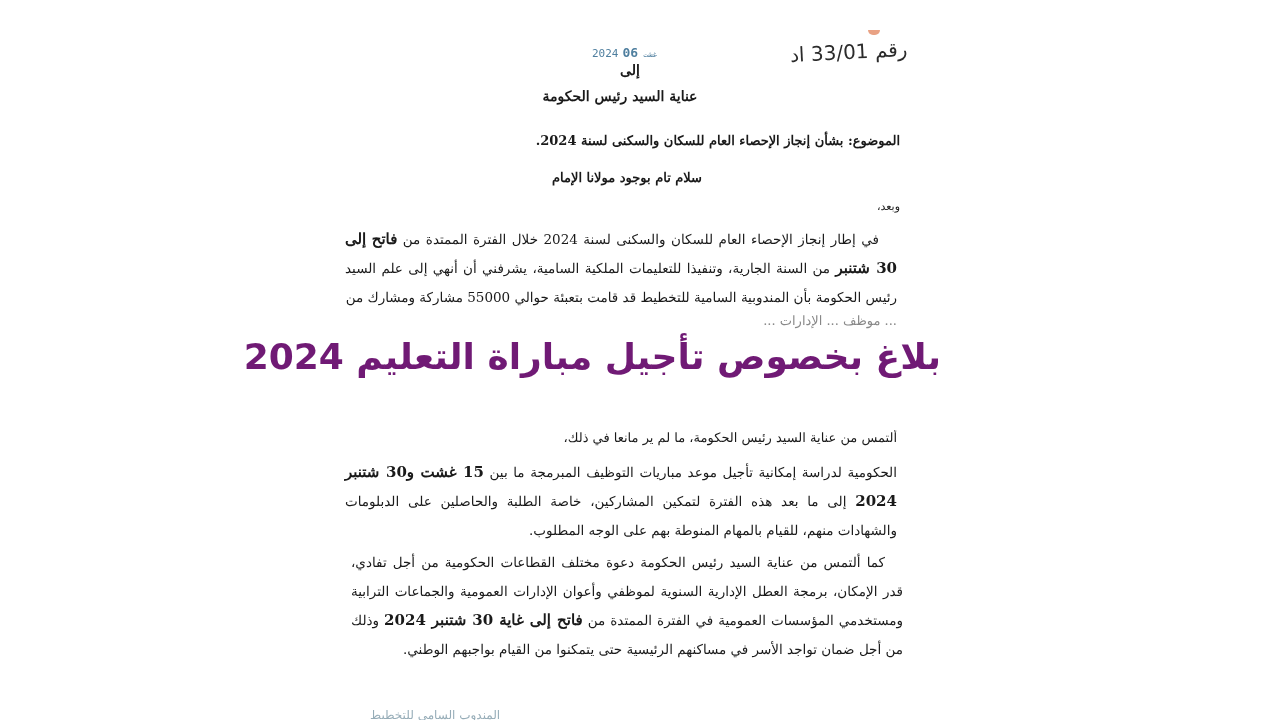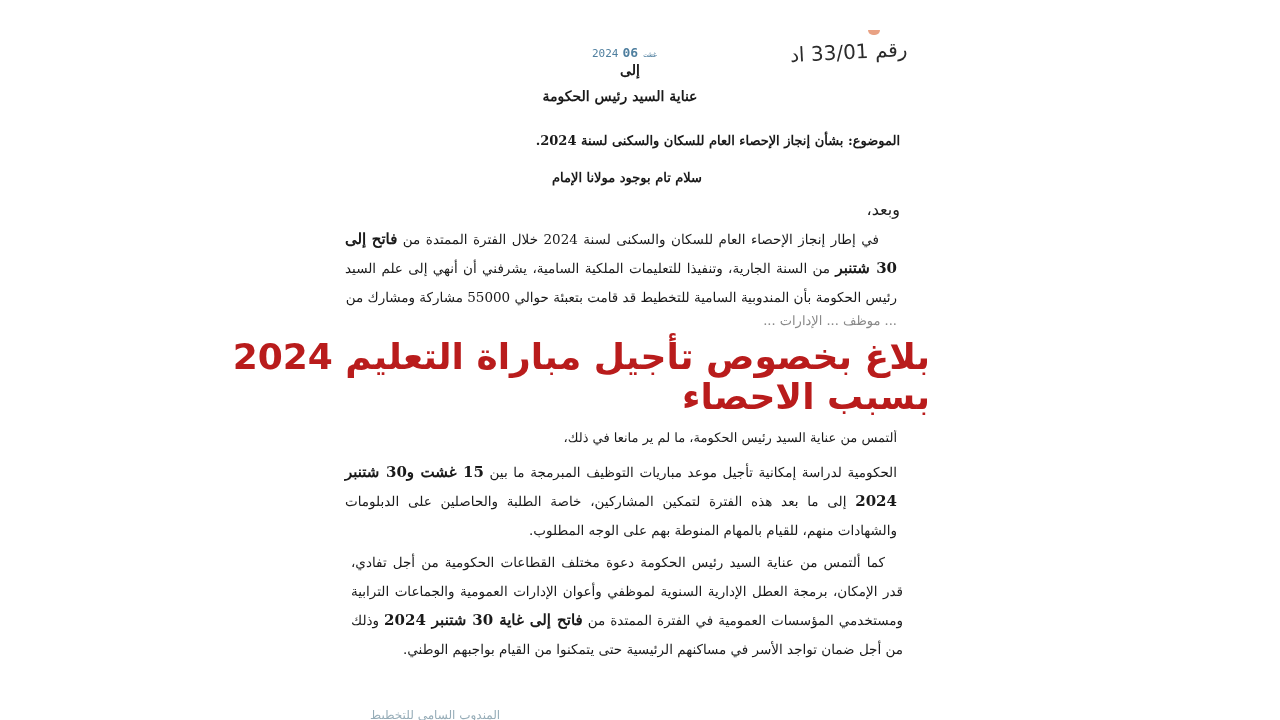--- a/index.html
+++ b/index.html
@@ -70,21 +70,21 @@
       text-align: center;
     }
     .greeting {
       right: 578px; top: 170px;
       font-size: 13px;
       font-weight: bold;
       white-space: nowrap;
     }
     .after {
       right: 380px; top: 200px;
-      font-size: 16px;
+      font-size: 11px;
       white-space: nowrap;
       text-align: right;
     }
     .para {
       left: 345px; width: 552px;
       font-size: 13.5px;
       line-height: 29px;
       text-align: justify;
       text-align-last: right;
     }
@@ -103,23 +103,23 @@
     }
     .signature-faint {
       left: 370px; top: 708px;
       font-size: 12px;
       color: #6a8a9a;
       white-space: nowrap;
       opacity: 0.7;
     }
 
     .overlay-banner {
-      left: 330px; top: 333px; width: 600px;
-      text-align: right;
-      color: #b91c1c;
+      left: 341px; top: 333px; width: 600px;
+      text-align: center;
+      color: #701a75;
       font-family: "DejaVu Sans", "Liberation Sans", sans-serif;
       font-weight: bold;
       line-height: 1.12;
       background: rgba(255,255,255,0.92);
       padding: 4px 0 6px 0;
     }
     .overlay-banner .line1 { font-size: 36px; display: block; white-space: nowrap; }
     .overlay-banner .line2 { font-size: 36px; display: block; white-space: nowrap; }
   </style>
 </head>
@@ -148,16 +148,15 @@
   <div class="abs para2-head rtl">ألتمس من عناية السيد رئيس الحكومة، ما لم ير مانعا في ذلك،</div>
 
   <div class="abs para para2 rtl"><span>الحكومية لدراسة إمكانية تأجيل موعد مباريات التوظيف المبرمجة ما بين </span><b>15 غشت و30 شتنبر 2024</b><span> إلى ما بعد هذه الفترة لتمكين المشاركين، خاصة الطلبة والحاصلين على الدبلومات والشهادات منهم، للقيام بالمهام المنوطة بهم على الوجه المطلوب.</span></div>
 
   <div class="abs para para3 rtl"><span>كما ألتمس من عناية السيد رئيس الحكومة دعوة مختلف القطاعات الحكومية من أجل تفادي، قدر الإمكان، برمجة العطل الإدارية السنوية لموظفي وأعوان الإدارات العمومية والجماعات الترابية ومستخدمي المؤسسات العمومية في الفترة الممتدة من </span><b>فاتح إلى غاية 30 شتنبر 2024</b><span> وذلك من أجل ضمان تواجد الأسر في مساكنهم الرئيسية حتى يتمكنوا من القيام بواجبهم الوطني.</span></div>
 
   <div class="abs signature-faint rtl">المندوب السامي للتخطيط</div>
 
   <div class="abs overlay-banner rtl">
     <span class="line1">بلاغ بخصوص تأجيل مباراة التعليم 2024</span>
-    <span class="line2">بسبب الاحصاء</span>
   </div>
 
 </div>
 
 </body></html>

